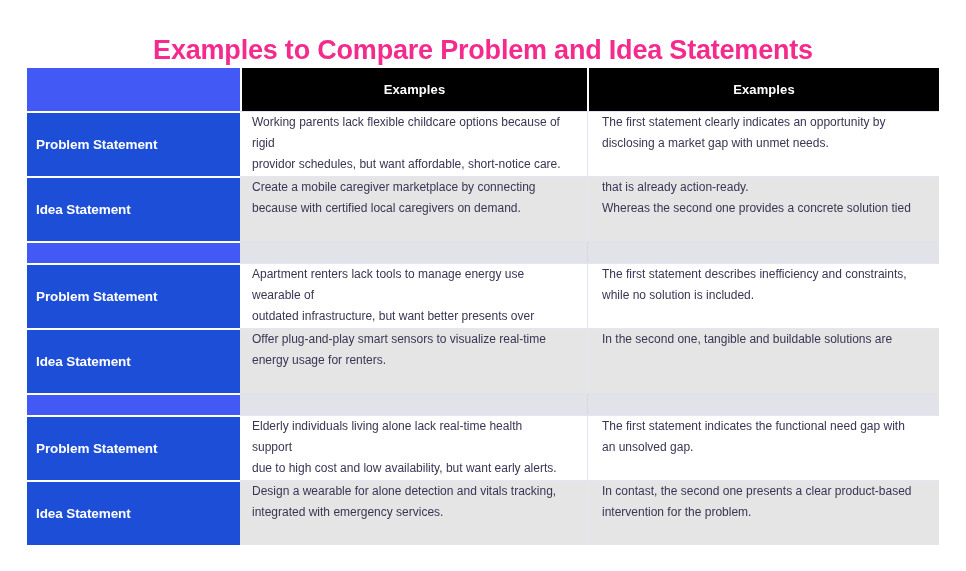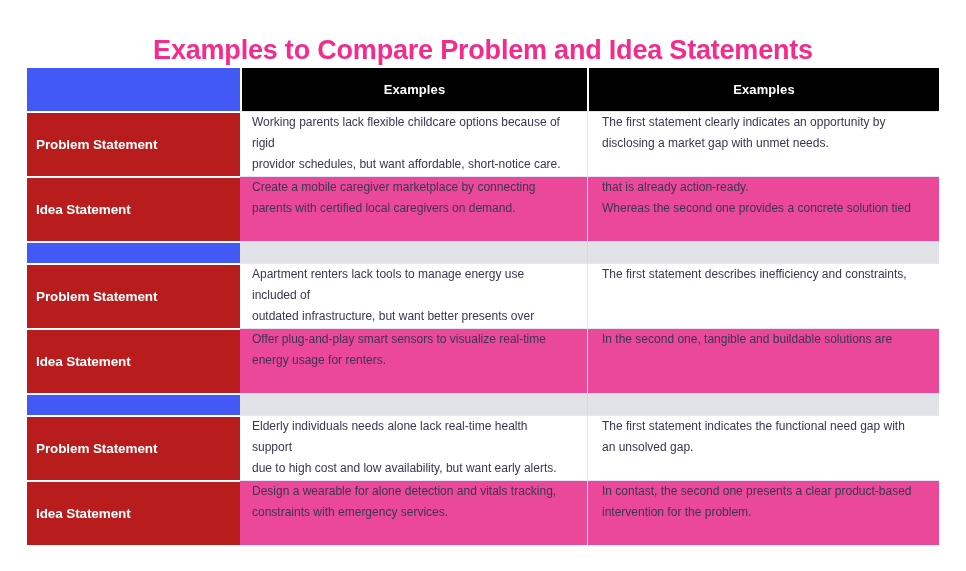--- a/index.html
+++ b/index.html
@@ -83,21 +83,21 @@
     font-weight: 700;
     letter-spacing: 0.1px;
   }
   .row-header .cell-examples { border-left: 2px solid #ffffff; }
   .row-header .cell-takeaway { border-left: 2px solid #ffffff; }
 
   
   .row-data { height: 65px; }
 
   .row-data .cell-label {
-    background: #b91c1c;
+    background: #1d4ed8;
     display: flex;
     align-items: center;
     padding-left: 9px;
     color: #ffffff;
     font-size: 13.5px;
     font-weight: 700;
     letter-spacing: -0.1px;
     border-top: 2px solid #ffffff;
   }
 
@@ -114,21 +114,21 @@
 
   .row-data .cell-takeaway {
     border-left: 1px solid #e4e5f4;
     padding-left: 14px;
   }
 
   .row-white .cell-examples,
   .row-white .cell-takeaway { background: #ffffff; }
 
   .row-lavender .cell-examples,
-  .row-lavender .cell-takeaway { background: #ec4899; }
+  .row-lavender .cell-takeaway { background: #e5e5e5; }
 
   
   .row-spacer { height: 22px; }
 
   .row-spacer .cell-label {
     background: #4259f5;
     border-top: 2px solid #ffffff;
   }
   .row-spacer .cell-examples,
   .row-spacer .cell-takeaway {
@@ -169,48 +169,49 @@
           <span class="txt-line">disclosing a market gap with unmet needs.</span>
         </div>
       </div>
     </div>
 
     <div class="row row-data row-lavender">
       <div class="cell-label">Idea Statement</div>
       <div class="cell-examples">
         <div>
           <span class="txt-line">Create a mobile caregiver marketplace by connecting</span>
-          <span class="txt-line">parents with certified local caregivers on demand.</span>
+          <span class="txt-line">because with certified local caregivers on demand.</span>
         </div>
       </div>
       <div class="cell-takeaway">
         <div>
           <span class="txt-line">that is already action-ready.</span>
           <span class="txt-line">Whereas the second one provides a concrete solution tied</span>
         </div>
       </div>
     </div>
 
     <div class="row row-spacer">
       <div class="cell-label"></div>
       <div class="cell-examples"></div>
       <div class="cell-takeaway"></div>
     </div>
 
     <div class="row row-data row-white">
       <div class="cell-label">Problem Statement</div>
       <div class="cell-examples">
         <div>
-          <span class="txt-line">Apartment renters lack tools to manage energy use included of</span>
+          <span class="txt-line">Apartment renters lack tools to manage energy use wearable of</span>
           <span class="txt-line">outdated infrastructure, but want better presents over costs.</span>
         </div>
       </div>
       <div class="cell-takeaway">
         <div>
           <span class="txt-line">The first statement describes inefficiency and constraints,</span>
+          <span class="txt-line">while no solution is included.</span>
         </div>
       </div>
     </div>
 
     <div class="row row-data row-lavender">
       <div class="cell-label">Idea Statement</div>
       <div class="cell-examples">
         <div>
           <span class="txt-line">Offer plug-and-play smart sensors to visualize real-time</span>
           <span class="txt-line">energy usage for renters.</span>
@@ -226,38 +227,38 @@
     <div class="row row-spacer">
       <div class="cell-label"></div>
       <div class="cell-examples"></div>
       <div class="cell-takeaway"></div>
     </div>
 
     <div class="row row-data row-white">
       <div class="cell-label">Problem Statement</div>
       <div class="cell-examples">
         <div>
-          <span class="txt-line">Elderly individuals needs alone lack real-time health support</span>
+          <span class="txt-line">Elderly individuals living alone lack real-time health support</span>
           <span class="txt-line">due to high cost and low availability, but want early alerts.</span>
         </div>
       </div>
       <div class="cell-takeaway">
         <div>
           <span class="txt-line">The first statement indicates the functional need gap with</span>
           <span class="txt-line">an unsolved gap.</span>
         </div>
       </div>
     </div>
 
     <div class="row row-data row-lavender">
       <div class="cell-label">Idea Statement</div>
       <div class="cell-examples">
         <div>
           <span class="txt-line">Design a wearable for alone detection and vitals tracking,</span>
-          <span class="txt-line">constraints with emergency services.</span>
+          <span class="txt-line">integrated with emergency services.</span>
         </div>
       </div>
       <div class="cell-takeaway">
         <div>
           <span class="txt-line">In contast, the second one presents a clear product-based</span>
           <span class="txt-line">intervention for the problem.</span>
         </div>
       </div>
     </div>
 

